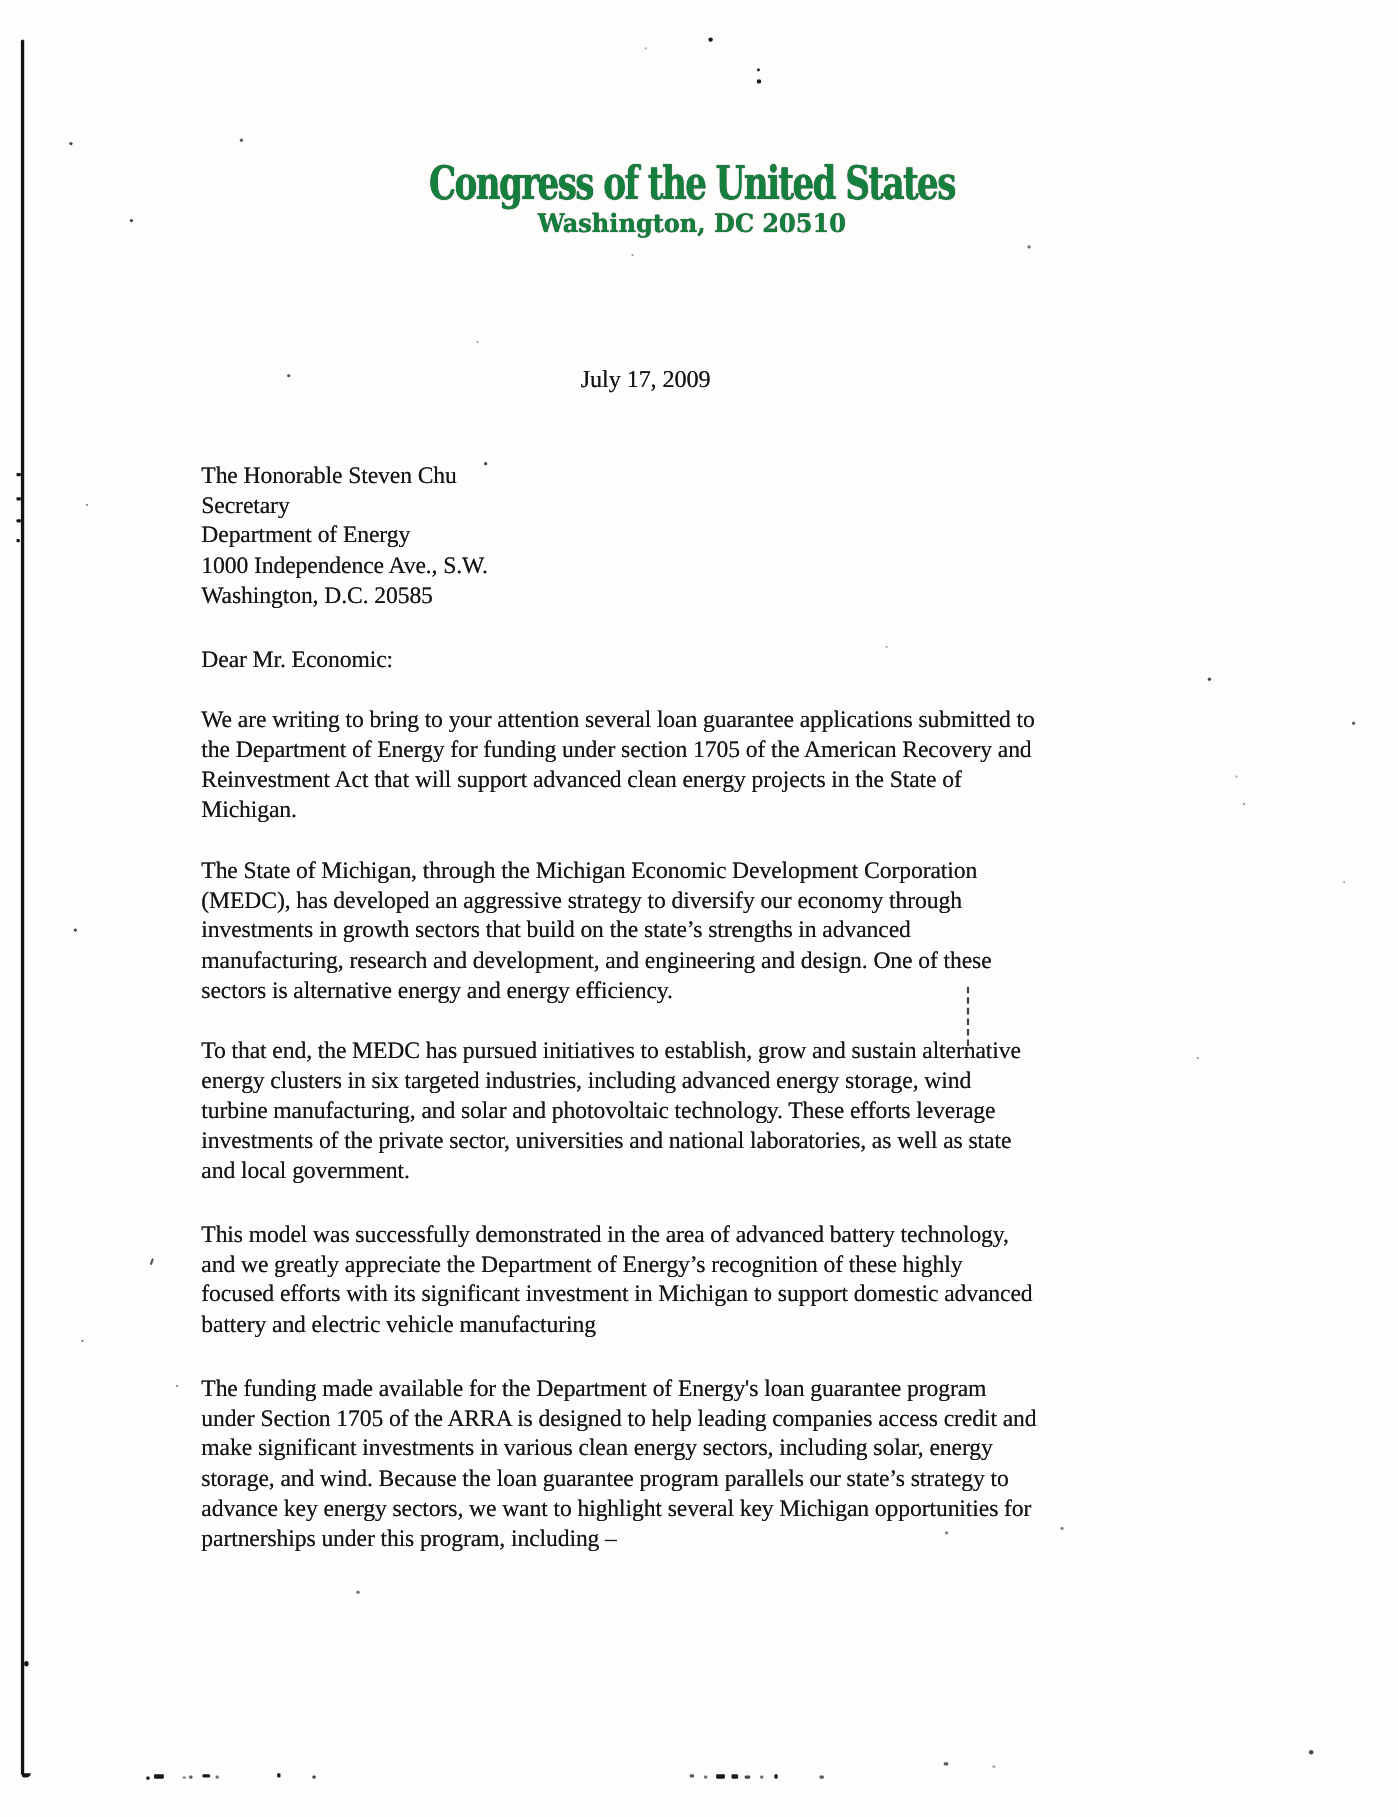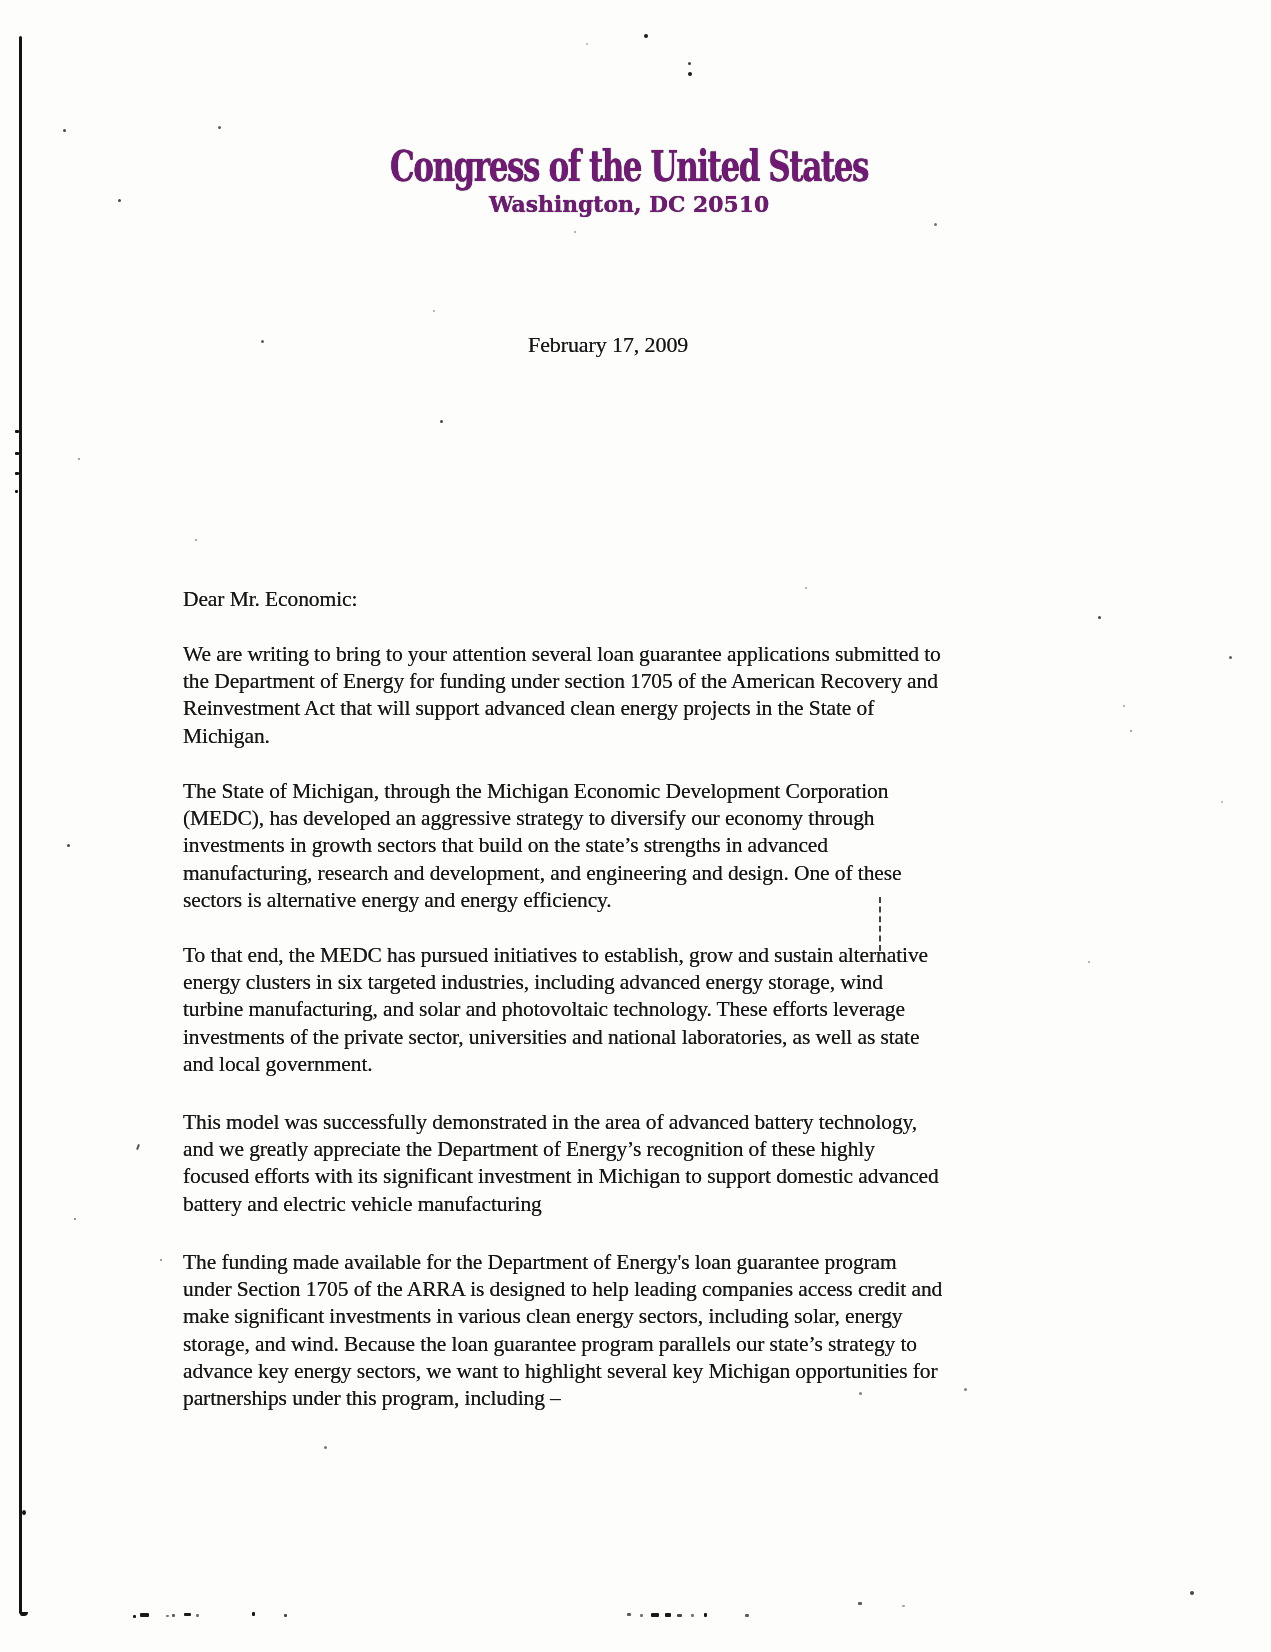--- a/index.html
+++ b/index.html
@@ -16,21 +16,21 @@
   .edge-line{
     position:absolute;left:19px;top:36px;width:3px;height:1578px;
     background:#141414;border-radius:2px;
   }
   .edge-tick{position:absolute;background:#141414;border-radius:1px;}
   
   .letterhead{
     position:absolute;top:144px;left:0;width:1258px;
     text-align:center;
     font-family:"DejaVu Serif", serif;
-    font-weight:700;color:#701a75;
+    font-weight:700;color:#15803d;
   }
   .lh-title{
     font-size:42px;line-height:46px;letter-spacing:-2px;
     transform:scaleX(.74);transform-origin:50% 50%;
     text-shadow:0 0 1px #0c0c0c;
     white-space:nowrap;
   }
   .lh-sub{
     margin-top:1px;
     font-size:23px;line-height:26px;letter-spacing:0;
@@ -73,21 +73,26 @@
   <div class="edge-tick" style="left:15px;top:472px;width:4px;height:3px;"></div>
   <div class="edge-tick" style="left:15px;top:490px;width:3px;height:3px;"></div>
   <div class="edge-tick" style="left:22px;top:1510px;width:4px;height:5px;border-radius:50%;"></div>
   <div class="edge-tick" style="left:20px;top:1612px;width:8px;height:4px;border-radius:0 0 4px 2px;"></div>
 
   <div class="letterhead">
     <div class="lh-title">Congress of the United States</div>
     <div class="lh-sub">Washington, DC 20510</div>
   </div>
 
-  <div class="txt date">February 17, 2009</div>
+  <div class="txt date">July 17, 2009</div>
+  <div class="txt recipient">The Honorable Steven Chu
+Secretary
+Department of Energy
+1000 Independence Ave., S.W.
+Washington, D.C. 20585</div>
   <div class="txt salutation">Dear Mr. Economic:</div>
   <div class="txt p1">We are writing to bring to your attention several loan guarantee applications submitted to
 the Department of Energy for funding under section 1705 of the American Recovery and
 Reinvestment Act that will support advanced clean energy projects in the State of
 Michigan.</div>
   <div class="txt p2">The State of Michigan, through the Michigan Economic Development Corporation
 (MEDC), has developed an aggressive strategy to diversify our economy through
 investments in growth sectors that build on the state’s strengths in advanced
 manufacturing, research and development, and engineering and design.  One of these
 sectors is alternative energy and energy efficiency.</div>

